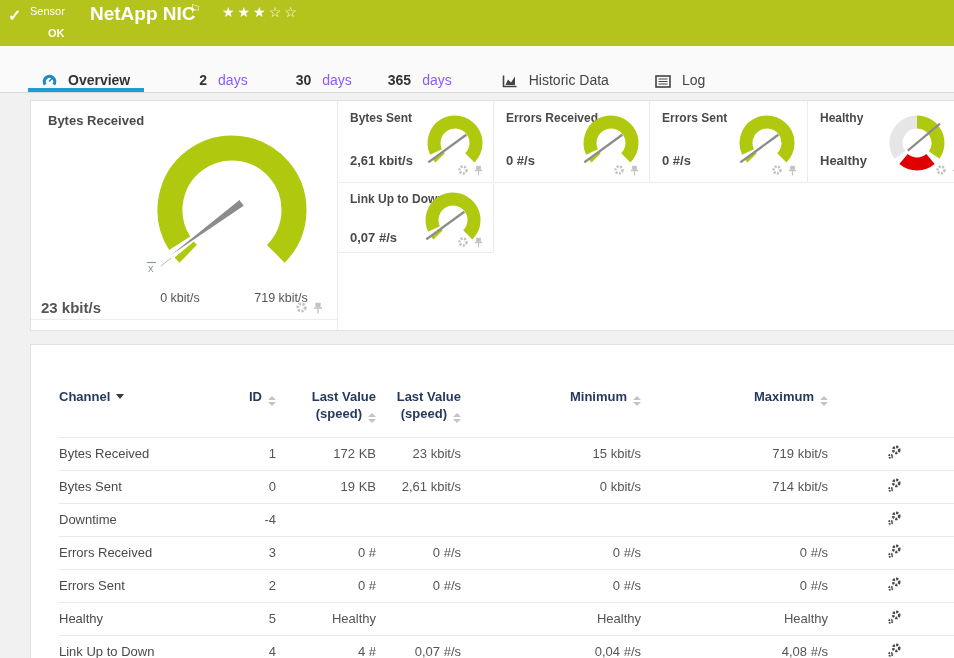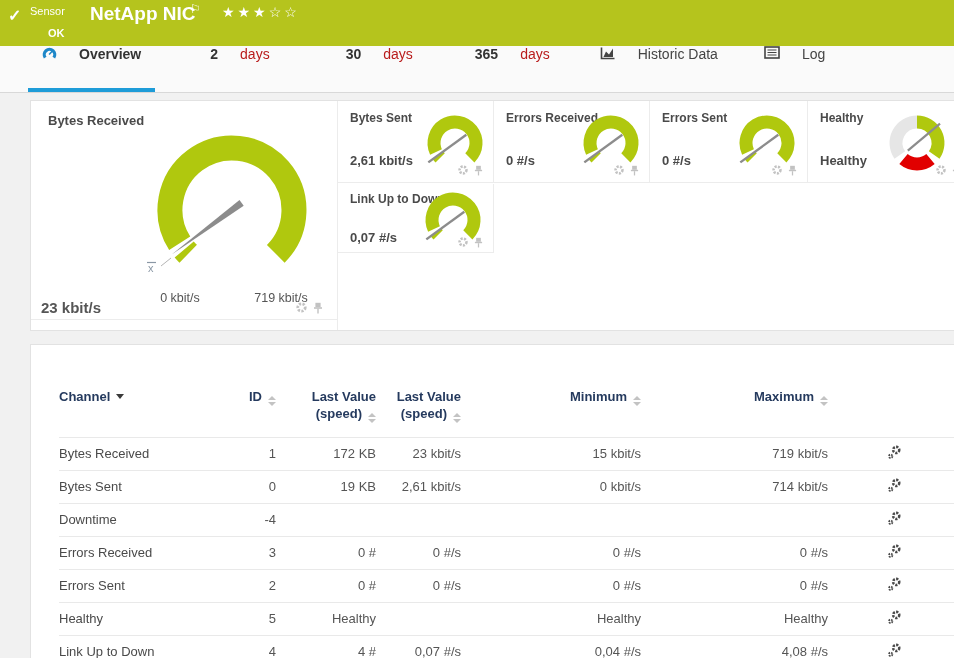--- a/index.html
+++ b/index.html
@@ -11,25 +11,25 @@
   .hdr-check{position:absolute;left:8px;top:6px;font-size:16px;font-weight:bold}
   .hdr-kind{position:absolute;left:30px;top:5px;font-size:11px;}
   .hdr-title{position:absolute;left:90px;top:3px;font-size:19px;font-weight:bold}
   .hdr-flag{position:absolute;left:190px;top:2px;font-size:12px;cursor:pointer}
   .hdr-stars{position:absolute;left:222px;top:4px;font-size:14px;letter-spacing:3px;cursor:pointer}
   .hdr-status{position:absolute;left:48px;top:27px;font-size:11px;font-weight:bold}
 
   
   .tabs{position:absolute;left:0;top:46px;width:954px;height:46px;background:#fafafa;
         border-bottom:1px solid #d8d8d8;display:flex;align-items:stretch}
-  .tab{display:flex;align-items:flex-start;gap:22px;font-size:14px;color:#444;cursor:pointer;
+  .tab{display:flex;align-items:flex-end;gap:11px;font-size:14px;color:#444;cursor:pointer;
        border-bottom:4px solid transparent;padding:0 2px;white-space:nowrap}
   .tab.active{border-bottom-color:#1e9cd8;font-weight:bold;color:#333;padding:0 14px}
   .tab .num{font-weight:bold;color:#333}
-  .tab .word{color:#b91c1c;font-weight:normal}
+  .tab .word{color:#8b5cf6;font-weight:normal}
   .tab svg{flex:0 0 auto}
 
   
   .panel{position:absolute;background:#fff;border:1px solid #e2e2e2;box-sizing:border-box}
   #gauge-panel{left:30px;top:100px;width:940px;height:231px}
   #table-panel{left:30px;top:344px;width:940px;height:332px}
 
   
   .big-card{position:absolute;left:0;top:0;width:306px;height:229px;border-right:1px solid #ececec}
   .big-card .g-title{position:absolute;left:17px;top:12px;font-size:13px;font-weight:bold;color:#4a4a4a}
@@ -96,25 +96,25 @@
       <svg width="15" height="15" viewBox="0 0 16 16">
         <path d="M3.4 12.4 A5.6 5.6 0 1 1 12.6 12.4" fill="none" stroke="#1e87c8" stroke-width="3.4"></path>
         <line x1="7.6" y1="9" x2="11.6" y2="4.8" stroke="#1e87c8" stroke-width="1.7"></line>
       </svg>
       <span>Overview</span>
     </div>
     <div class="tab" style="margin-left:53px">
       <span class="num">2</span>
       <span class="word">days</span>
     </div>
-    <div class="tab" style="margin-left:72px">
+    <div class="tab" style="margin-left:44px">
       <span class="num">30</span>
       <span class="word">days</span>
     </div>
-    <div class="tab" style="margin-left:58px">
+    <div class="tab" style="margin-left:32px">
       <span class="num">365</span>
       <span class="word">days</span>
     </div>
     <div class="tab" style="margin-left:46px">
       <svg width="16" height="14" viewBox="0 0 16 14">
         <path d="M1.5 1.5 v11 h13" fill="none" stroke="#444" stroke-width="1.6"></path>
         <path d="M3.5 11 L6 5.4 L9 8.4 L13 2.6 L13 11 Z" fill="#444"></path>
       </svg>
       <span>Historic Data</span>
     </div>

